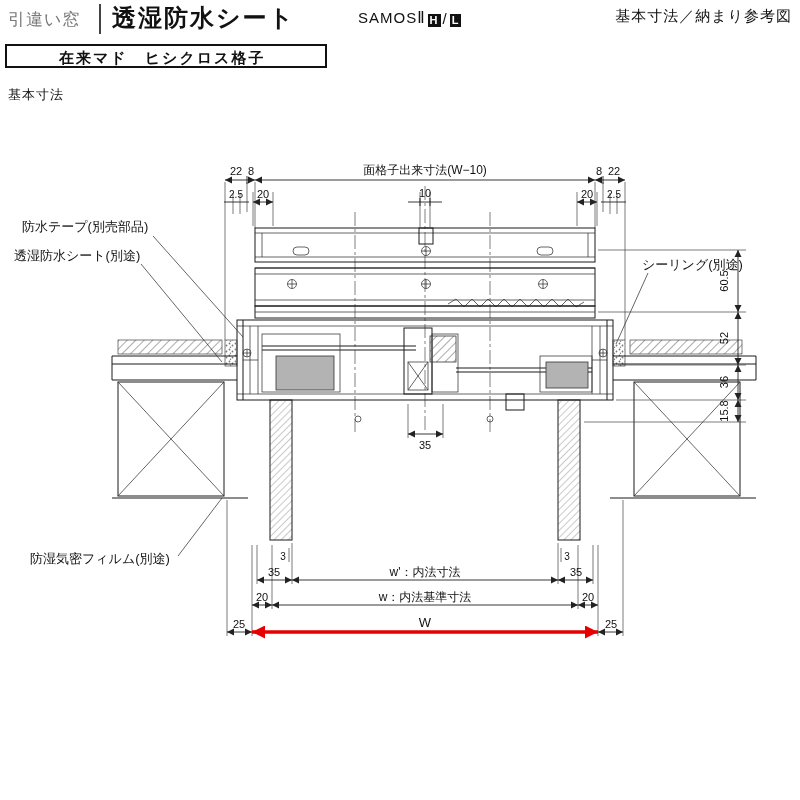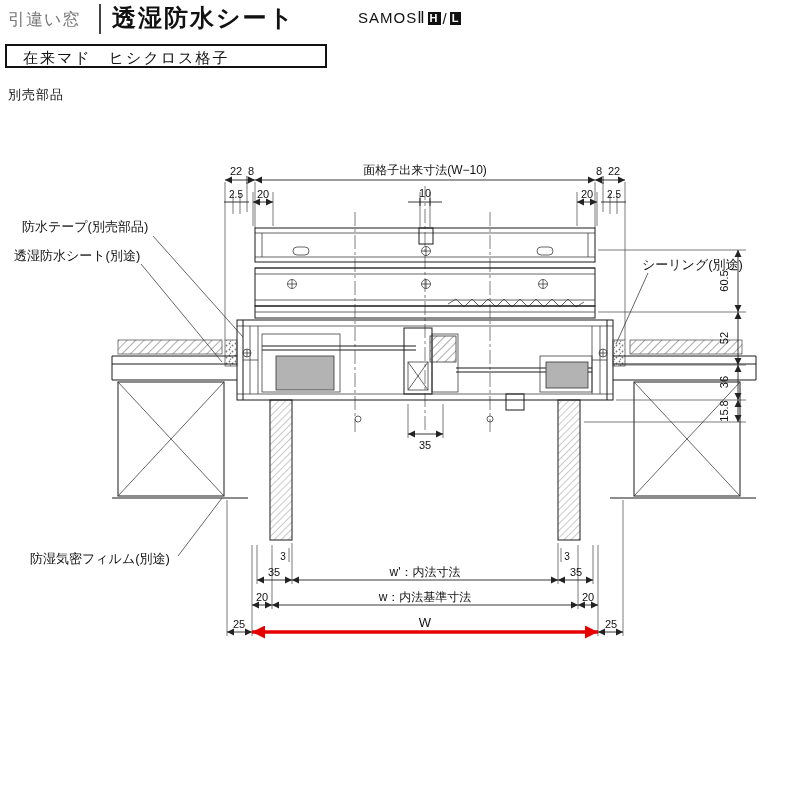--- a/index.html
+++ b/index.html
@@ -2,24 +2,24 @@
 <html><head>
 <meta charset="utf-8">
 <style>
   html,body{margin:0;padding:0;background:#fff;}
   body{width:800px;height:800px;overflow:hidden;font-family:"Liberation Sans","DejaVu Sans",sans-serif;color:#111;}
   .page{position:relative;width:800px;height:704px;background:#fff;}
   .abs{position:absolute;}
   .hdr-category{left:8px;top:8px;font-size:17px;color:#777;letter-spacing:1px;}
   .hdr-divider{left:99px;top:4px;width:0;height:30px;border-left:2px solid #444;}
   .hdr-title{left:112px;top:2px;font-size:24px;font-weight:600;letter-spacing:2px;color:#111;}
-  .hdr-series{left:358px;top:9px;font-size:15px;letter-spacing:1px;display:flex;align-items:center;gap:2px;}
+  .hdr-series{left:358px;top:9px;font-size:15px;letter-spacing:1px;display:flex;align-items:flex-end;gap:2px;}
   .badge{display:inline-block;background:#111;color:#fff;font-size:11px;line-height:13px;padding:0 2px;font-weight:700;}
   .hdr-note{right:8px;top:7px;font-size:15px;letter-spacing:1px;}
-  .subtitle-box{left:5px;top:44px;width:322px;height:24px;border:2px solid #111;font-size:15px;line-height:24px;padding-left:16px;letter-spacing:2px;box-sizing:border-box;}
+  .subtitle-box{left:5px;top:44px;width:322px;height:24px;border:2px solid #111;font-size:15px;line-height:24px;padding-left:52px;letter-spacing:2px;box-sizing:border-box;font-weight:bold;}
   .view-label{left:8px;top:86px;font-size:13px;letter-spacing:1px;}
   svg{position:absolute;left:0;top:0;}
   svg text{font-family:"Liberation Sans","DejaVu Sans",sans-serif;fill:#111;}
   .ln{stroke:#1a1a1a;stroke-width:1;fill:none;}
   .thin{stroke:#333;stroke-width:0.75;fill:none;}
   .ext{stroke:#444;stroke-width:0.7;fill:none;}
   .cl{stroke:#555;stroke-width:0.75;fill:none;stroke-dasharray:14 3 3 3;}
   .dla{stroke:#222;stroke-width:0.9;fill:none;marker-start:url(#arr);marker-end:url(#arr);}
   .dlp{stroke:#222;stroke-width:0.9;fill:none;}
   .redline{stroke-width:3.5;fill:none;marker-start:url(#arrR);marker-end:url(#arrR);}
@@ -33,22 +33,23 @@
 
   <div class="abs hdr-category">引違い窓</div>
   <div class="abs hdr-divider"></div>
   <div class="abs hdr-title">透湿防水シート</div>
   <div class="abs hdr-series">
     <span>SAMOSⅡ</span>
     <span class="badge">H</span>
     <span>/</span>
     <span class="badge">L</span>
   </div>
+  <div class="abs hdr-note">基本寸法／納まり参考図</div>
   <div class="abs subtitle-box">在来マド　ヒシクロス格子</div>
-  <div class="abs view-label">別売部品</div>
+  <div class="abs view-label">基本寸法</div>
 
   <svg width="800" height="800" viewBox="0 0 800 800">
     <defs>
       <marker id="arr" viewBox="0 0 10 10" refX="10" refY="5" markerWidth="8" markerHeight="8" orient="auto-start-reverse">
         <path d="M0,0 L10,5 L0,10 z" fill="#222"></path>
       </marker>
       <marker id="arrR" viewBox="0 0 10 10" refX="10" refY="5" markerWidth="13" markerHeight="13" markerUnits="userSpaceOnUse" orient="auto-start-reverse">
         <path d="M0,0 L10,5 L0,10 z" fill="#e60000"></path>
       </marker>
       <pattern id="hatch" width="6" height="6" patternUnits="userSpaceOnUse" patternTransform="rotate(45)">

